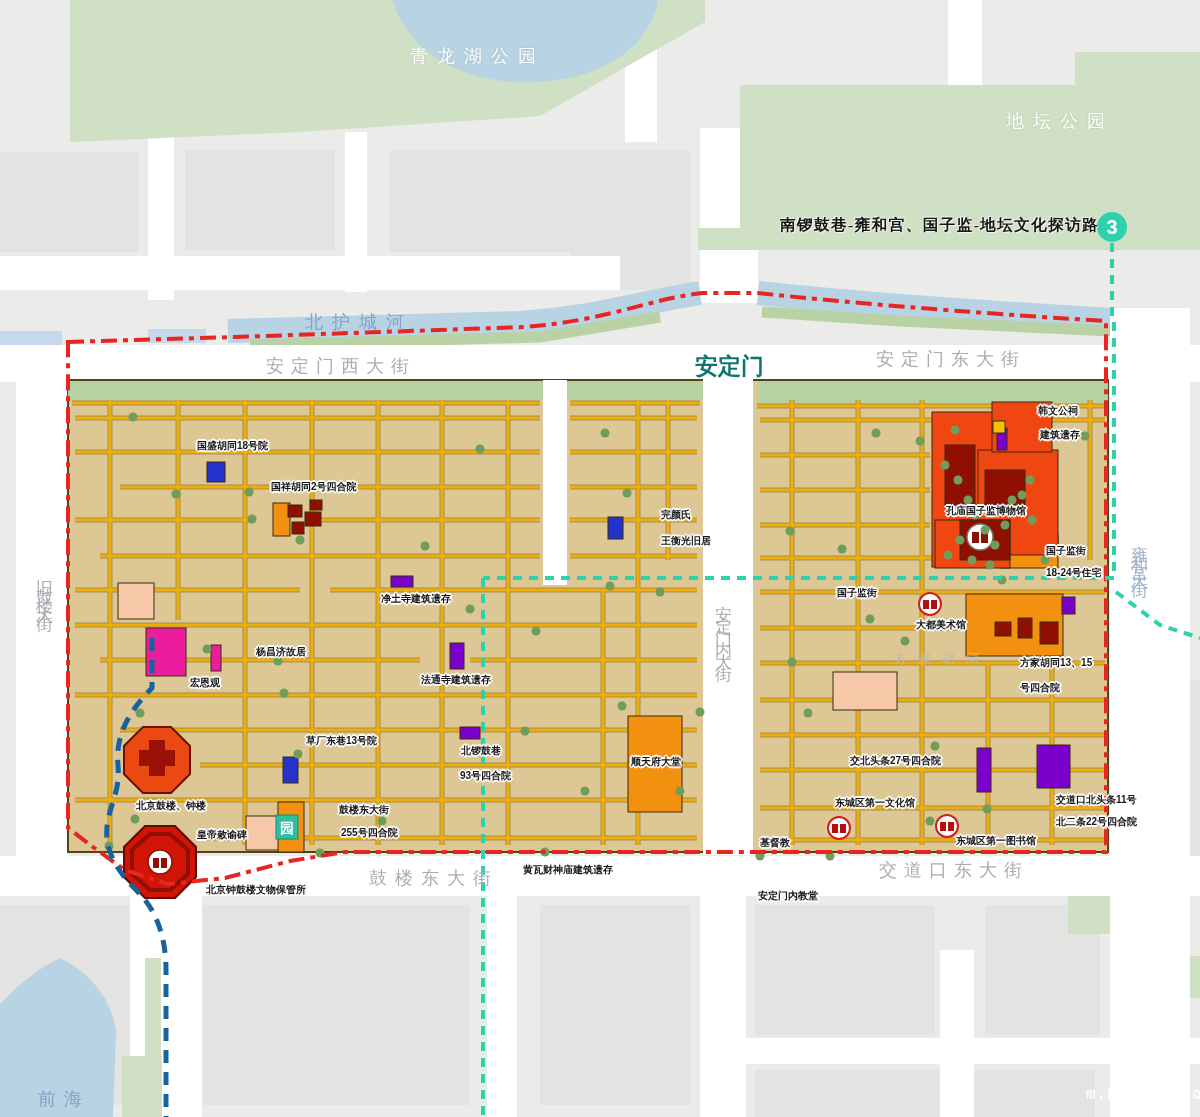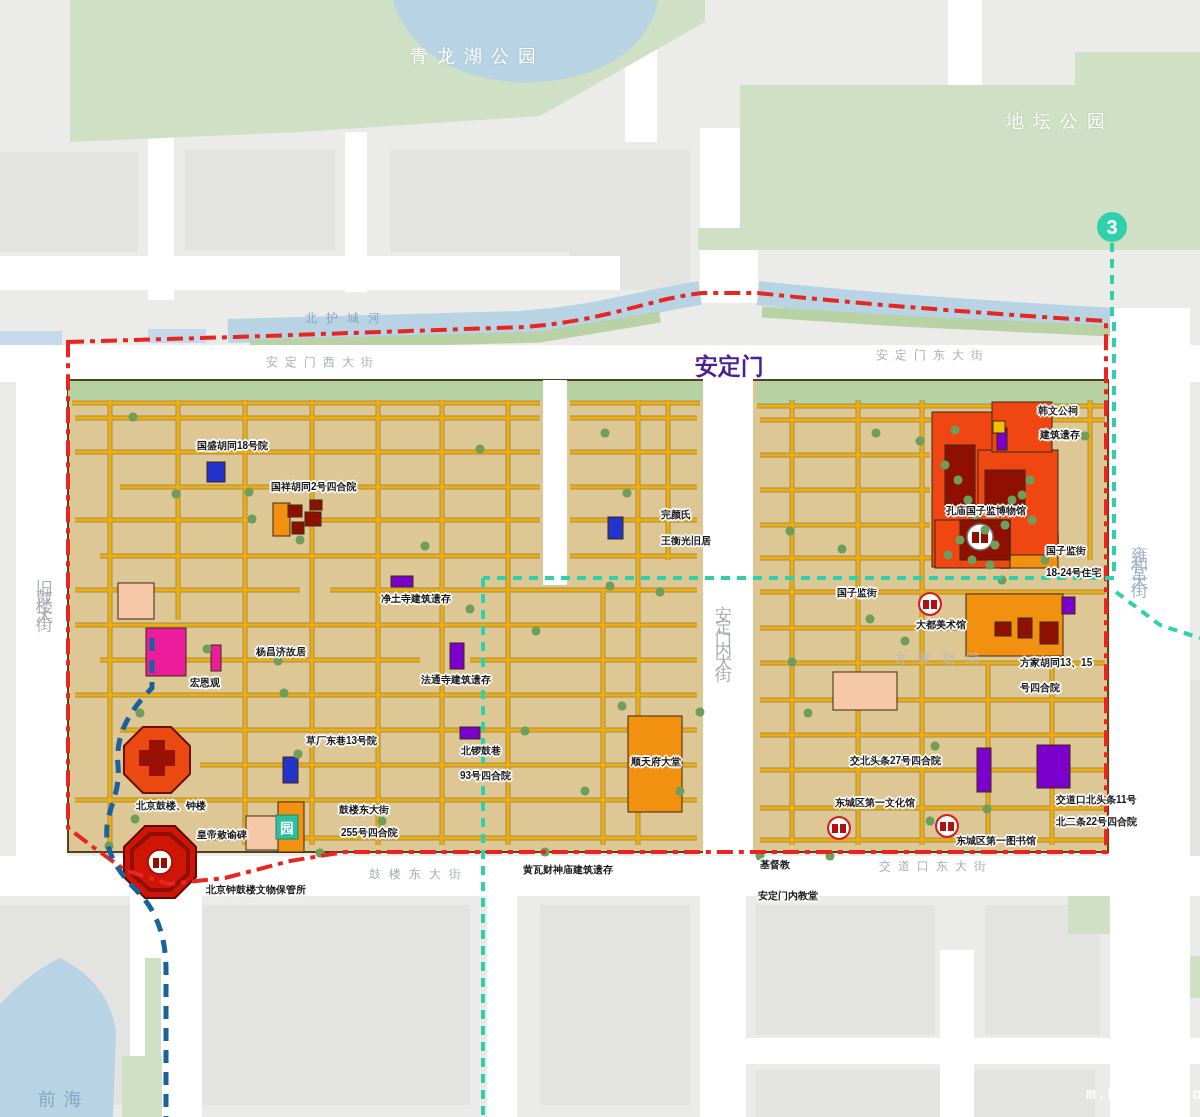--- a/index.html
+++ b/index.html
@@ -1,27 +1,27 @@
 <!DOCTYPE html>
 <html><head>
 <meta charset="utf-8">
 <style>
   html,body{margin:0;padding:0;background:#fff;}
   #map-canvas{position:relative;width:1200px;height:1117px;overflow:hidden;
     font-family:"Liberation Sans","DejaVu Sans",sans-serif;background:#ebebe9;}
   #base-svg{position:absolute;left:0;top:0;}
   .lm{position:absolute;font-size:10px;font-weight:700;color:#151515;white-space:nowrap;line-height:1.1;
     text-shadow:-1px -1px 0 #fff,1px -1px 0 #fff,-1px 1px 0 #fff,1px 1px 0 #fff,-2px 0 0 #fff,2px 0 0 #fff,0 -2px 0 #fff,0 2px 0 #fff;margin-left:30px;}
-  .st{position:absolute;font-size:12px;font-weight:500;color:#a7acb1;white-space:nowrap;letter-spacing:7px;}
+  .st{position:absolute;font-size:18px;font-weight:500;color:#a7acb1;white-space:nowrap;letter-spacing:7px;}
   .st-v{position:absolute;font-size:17px;font-weight:500;color:#a7acb1;white-space:nowrap;
     writing-mode:vertical-rl;letter-spacing:9px;}
   .wt{color:#85a3c6;}
   .park{position:absolute;font-size:18px;font-weight:500;color:#ffffff;letter-spacing:9px;white-space:nowrap;
     text-shadow:0 0 2px rgba(120,140,120,.35);}
-  .gate{position:absolute;font-size:23px;font-weight:800;color:#4c1d95;white-space:nowrap;
+  .gate{position:absolute;font-size:23px;font-weight:800;color:#0f766e;white-space:nowrap;
     text-shadow:-1px -1px 0 #fff,1px -1px 0 #fff,-1px 1px 0 #fff,1px 1px 0 #fff;}
   .route-label{position:absolute;font-size:15.5px;font-weight:700;color:#141414;letter-spacing:1.5px;
     font-family:"Liberation Serif","DejaVu Serif",serif;white-space:nowrap;
     text-shadow:-1px -1px 0 #f2f4ef,1px 1px 0 #f2f4ef;}
   .watermark{position:absolute;font-size:16px;font-weight:700;color:#ffffff;letter-spacing:1px;opacity:.92;
     font-family:"Liberation Mono","DejaVu Sans Mono",monospace;}
 </style>
 </head>
 <body>
 
@@ -295,40 +295,41 @@
 <div class="st wt" style="left:38px;top:1087px;font-size:18px;letter-spacing:8px;">前海</div>
 <div class="st" style="left:266px;top:354px;">安定门西大街</div>
 <div class="st" style="left:876px;top:347px;">安定门东大街</div>
 <div class="st" style="left:369px;top:866px;letter-spacing:8px;">鼓楼东大街</div>
 <div class="st" style="left:879px;top:858px;">交道口东大街</div>
 <div class="st" style="left:894px;top:650px;font-size:13px;letter-spacing:11px;color:#b4bbc3;">方家胡同</div>
 <div class="st-v" style="left:712px;top:592px;letter-spacing:12px;">安定门内大街</div>
 <div class="st-v" style="left:33px;top:566px;">旧鼓楼大街</div>
 <div class="st-v" style="left:1128px;top:532px;color:#9cb0c5;">雍和宫大街</div>
 <div class="gate" style="left:695px;top:351px;">安定门</div>
+<div class="route-label" style="left:780px;top:215px;">南锣鼓巷-雍和宫、国子监-地坛文化探访路</div>
 
 <div class="lm" style="left:167px;top:440px;">国盛胡同18号院</div>
 <div class="lm" style="left:241px;top:481px;">国祥胡同2号四合院</div>
 <div class="lm" style="left:631px;top:509px;">完颜氏</div>
 <div class="lm" style="left:631px;top:535px;">王衡光旧居</div>
 <div class="lm" style="left:351px;top:593px;">净土寺建筑遗存</div>
 <div class="lm" style="left:226px;top:646px;border-radius:7px;">杨昌济故居</div>
 <div class="lm" style="left:160px;top:677px;">宏恩观</div>
 <div class="lm" style="left:391px;top:674px;">法通寺建筑遗存</div>
 <div class="lm" style="left:276px;top:735px;">草厂东巷13号院</div>
 <div class="lm" style="left:431px;top:745px;">北锣鼓巷</div>
 <div class="lm" style="left:430px;top:770px;">93号四合院</div>
 <div class="lm" style="left:601px;top:756px;">顺天府大堂</div>
 <div class="lm" style="left:309px;top:804px;">鼓楼东大街</div>
 <div class="lm" style="left:311px;top:827px;">255号四合院</div>
 <div class="lm" style="left:106px;top:800px;">北京鼓楼、钟楼</div>
 <div class="lm" style="left:167px;top:829px;">皇帝敕谕碑</div>
 <div class="lm" style="left:176px;top:884px;">北京钟鼓楼文物保管所</div>
 <div class="lm" style="left:493px;top:864px;">黄瓦财神庙建筑遗存</div>
-<div class="lm" style="left:730px;top:859px;">基督教</div>
+<div class="lm" style="left:730px;top:837px;">基督教</div>
 <div class="lm" style="left:728px;top:891px;font-family:Liberation Mono, monospace;">安定门内教堂</div>
 <div class="lm" style="left:805px;top:797px;">东城区第一文化馆</div>
 <div class="lm" style="left:926px;top:835px;">东城区第一图书馆</div>
 <div class="lm" style="left:820px;top:755px;">交北头条27号四合院</div>
 <div class="lm" style="left:1026px;top:794px;">交道口北头条11号</div>
 <div class="lm" style="left:1026px;top:816px;">北二条22号四合院</div>
 <div class="lm" style="left:807px;top:587px;">国子监街</div>
 <div class="lm" style="left:886px;top:619px;">大都美术馆</div>
 <div class="lm" style="left:990px;top:657px;">方家胡同13、15</div>
 <div class="lm" style="left:990px;top:682px;">号四合院</div>

